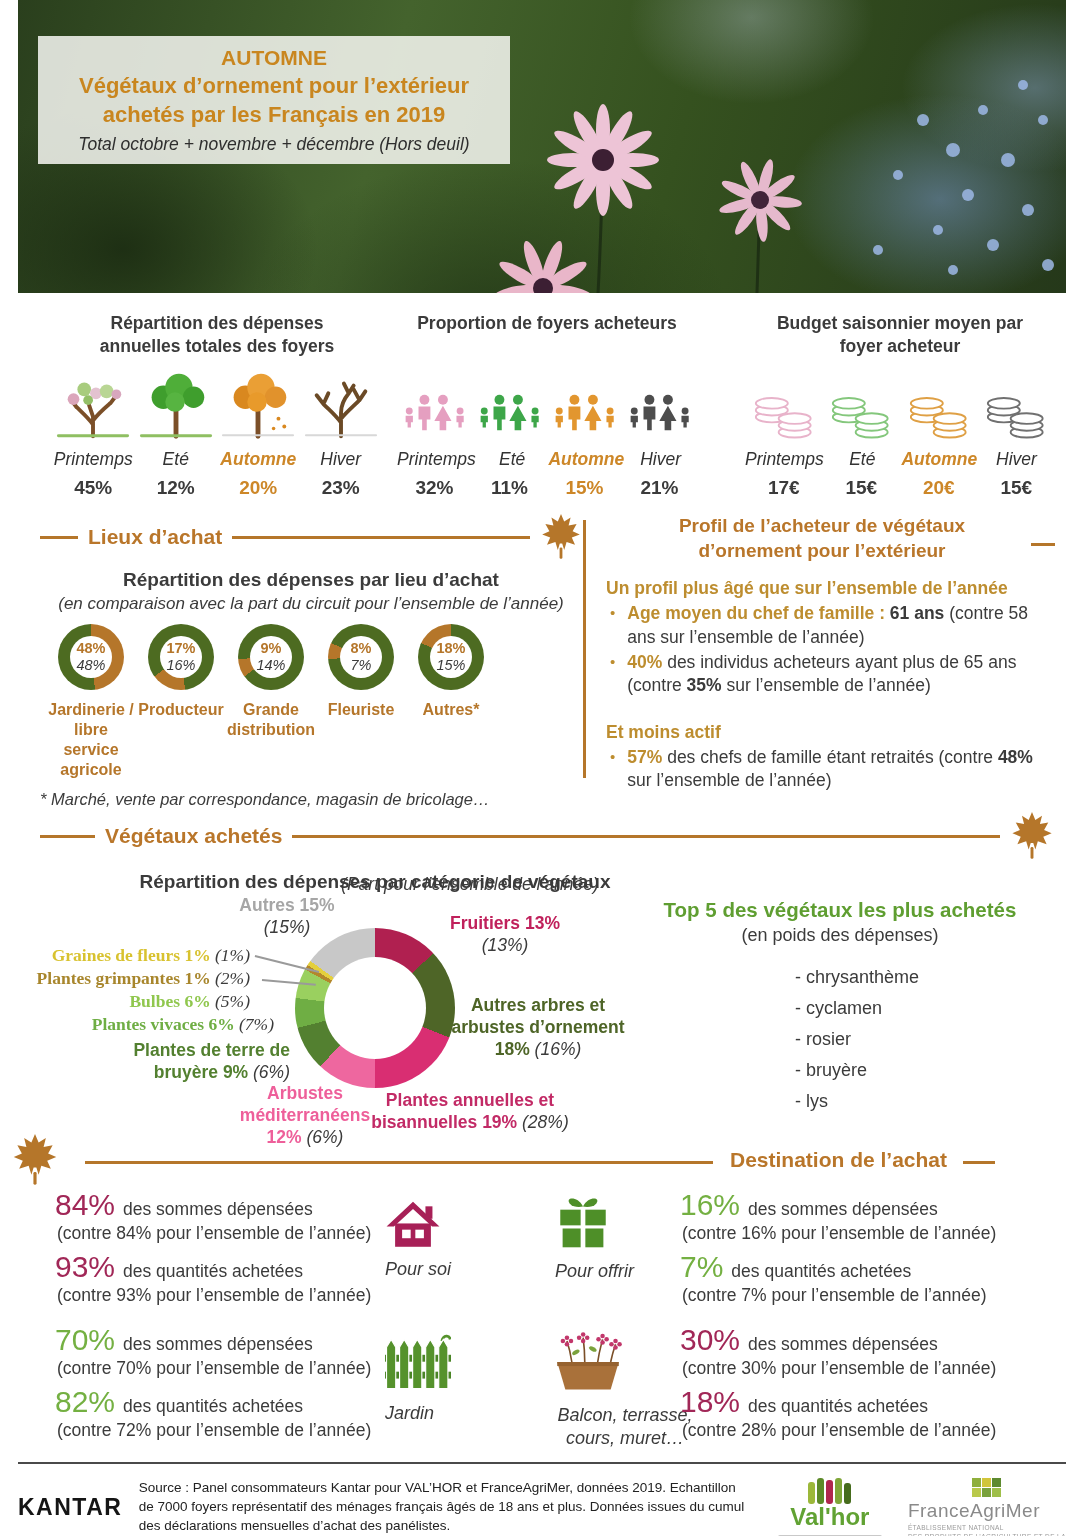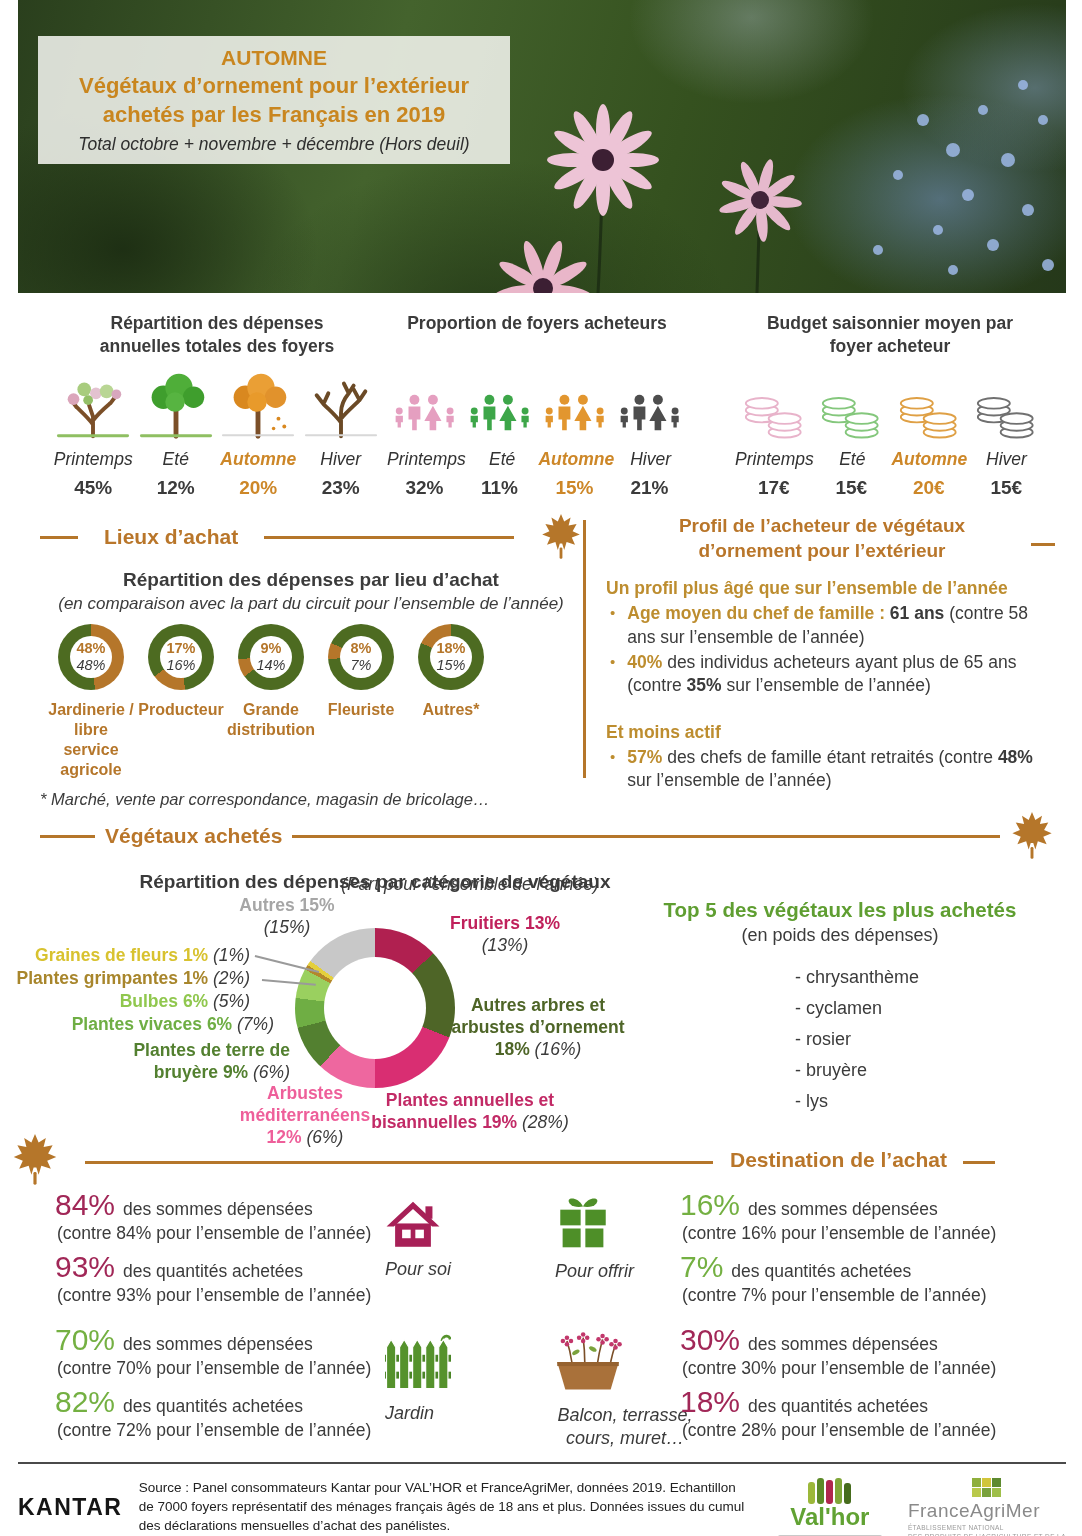--- a/index.html
+++ b/index.html
@@ -32,21 +32,21 @@
   .stat-labels{font-style:italic;font-size:17.5px;color:#333;margin-top:5px;}
   .stat-values{font-weight:bold;font-size:19px;color:#3b3b3b;margin-top:7px;}
   .automne{color:#cd8728 !important;font-weight:bold;}
   .c-pink{color:#e59fc0;} .c-green{color:#3da649;} .c-orange{color:#e2962f;} .c-dark{color:#4d4d4d;}
   
   .sec-dash{height:3px;background:#b5762a;}
   .sec-line{flex:1;height:3px;background:#b5762a;}
   .sec-title{color:#b9762a;font-weight:bold;font-size:21px;white-space:nowrap;}
   
   .lieux{position:absolute;left:40px;top:514px;width:542px;}
-  .lieux-head{display:flex;align-items:center;gap:26px;}
+  .lieux-head{display:flex;align-items:center;gap:10px;}
   .lieux-sub{font-weight:bold;font-size:19px;text-align:center;margin-top:9px;color:#3b3b3b;}
   .lieux-note{font-style:italic;font-size:17px;text-align:center;margin-top:3px;color:#3b3b3b;}
   .lieux-row{display:flex;margin-top:10px;margin-left:6px;}
   .lieu{width:90px;display:flex;flex-direction:column;align-items:center;}
   .mini-donut{position:relative;width:66px;height:66px;border-radius:50%;}
   .mini-donut::after{content:"";position:absolute;inset:12px;background:#fff;border-radius:50%;}
   .mini-center{position:absolute;inset:0;z-index:2;display:flex;flex-direction:column;
     align-items:center;justify-content:center;line-height:1.15;}
   .lieu-val{font-size:14.5px;font-weight:bold;color:#b5762a;}
   .lieu-year{font-size:14.5px;font-style:italic;color:#3b3b3b;}
@@ -69,21 +69,21 @@
   .veg-sub{position:absolute;left:75px;top:871px;width:600px;text-align:center;
     font-weight:bold;font-size:19px;color:#3b3b3b;}
   .veg-note{position:absolute;left:270px;top:874px;width:400px;text-align:center;
     font-style:italic;font-size:17.5px;color:#3b3b3b;}
   .veg-chart{position:absolute;left:40px;top:895px;width:660px;height:265px;}
   .big-donut{position:absolute;left:255px;top:33px;width:160px;height:160px;border-radius:50%;}
   .big-donut::after{content:"";position:absolute;inset:29px;background:#fff;border-radius:50%;}
   .lbl{position:absolute;font-size:17.5px;font-weight:bold;line-height:1.25;}
   .lbl .seg-i{font-style:italic;font-weight:normal;color:#3b3b3b;}
   .lbl.stack .seg-b{display:block;}
-  .lbl.row{white-space:nowrap;}
+  .lbl.row{white-space:nowrap;font-family:Liberation Serif, serif;}
   .leader{position:absolute;height:1.5px;background:#9a9a9a;transform-origin:left center;}
   .top5{position:absolute;left:645px;top:898px;width:390px;}
   .top5-title{color:#5f9e31;font-weight:bold;font-size:20.5px;text-align:center;}
   .top5-sub{font-size:18px;text-align:center;color:#3b3b3b;margin-top:3px;}
   .top5-items{margin-top:16px;padding-left:150px;font-size:18px;line-height:1.72;color:#3b3b3b;}
   
   .dest-leaf{position:absolute;left:12px;top:1134px;}
   .dest-line{position:absolute;left:85px;top:1161px;width:628px;height:3px;background:#b5762a;}
   .dest-title{position:absolute;left:730px;top:1148px;}
   .dest-dash{position:absolute;left:963px;top:1161px;width:32px;height:3px;background:#b5762a;}
@@ -249,21 +249,21 @@
         <span class="season-label">Hiver</span>
       </div>
       <div class="stat-values">
         <span class="season-value">45%</span>
         <span class="season-value">12%</span>
         <span class="season-value automne">20%</span>
         <span class="season-value">23%</span>
       </div>
     </div>
 
-    <div class="stat-col" style="margin-left:5px;width:300px;">
+    <div class="stat-col" style="margin-left:15px;width:300px;">
       <div class="stat-title">Proportion de foyers acheteurs</div>
       <div class="stat-icons">
         <div class="cell c-pink">
             <svg width="66" height="62" viewBox="0 0 100 64" fill="currentColor">
           <circle cx="11" cy="29" r="5.2"></circle>
               <path d="M5.5 36 h11 v10 h-3 v8 h-5 v-8 h-3 z"></path>
           <circle cx="34" cy="12" r="7.5"></circle>
               <path d="M25 22 h18 v20 h-5.5 v16 h-7 v-16 H25 z"></path>
           <circle cx="62" cy="12" r="7.5"></circle>
               <path d="M62 21 l13 23 h-8 v14 h-10 v-14 h-8 z"></path>

